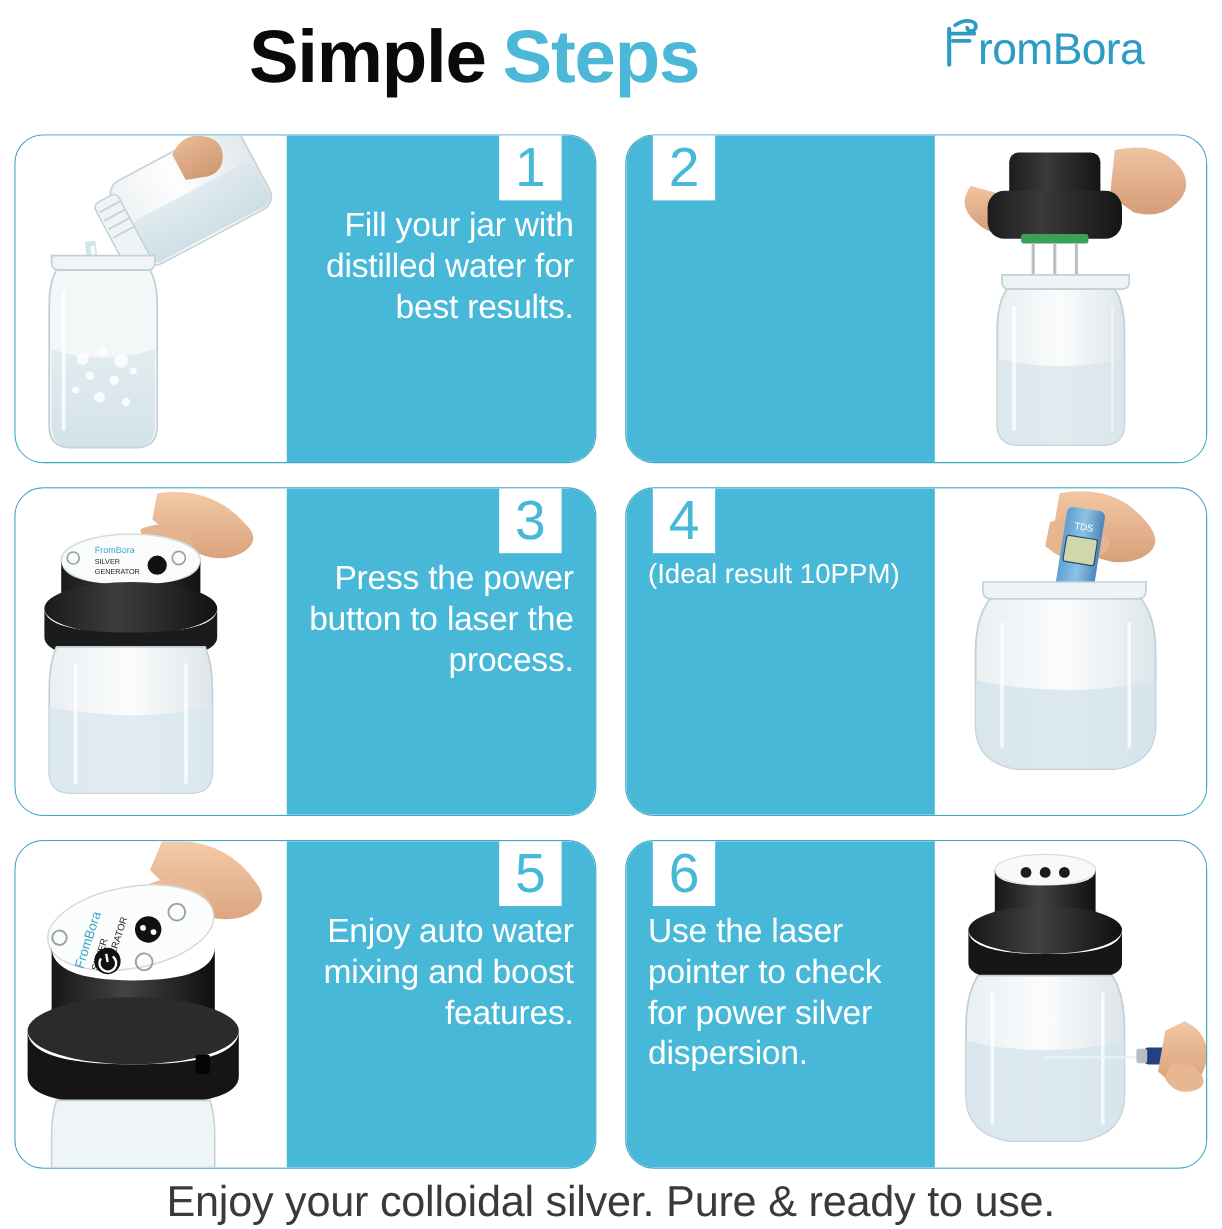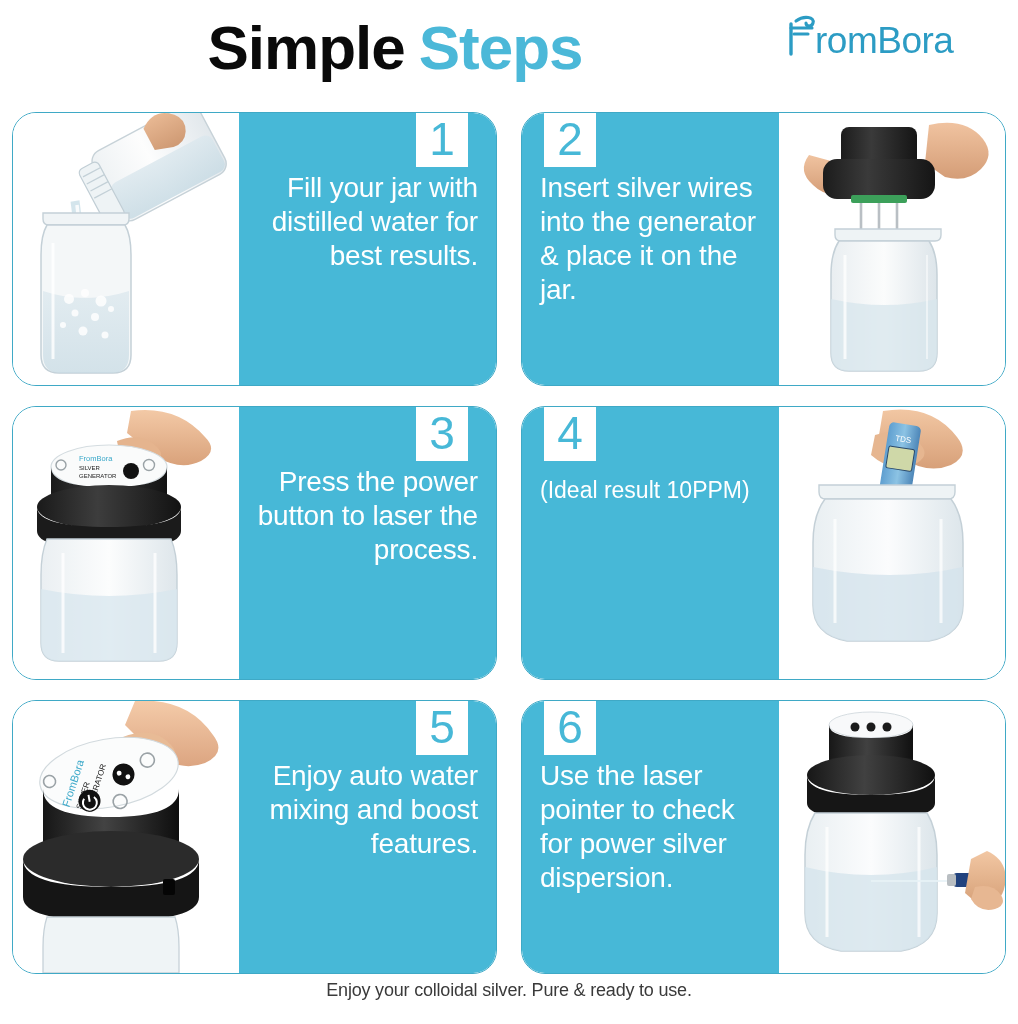--- a/index.html
+++ b/index.html
@@ -91,30 +91,30 @@
     line-height:1.22;
     font-weight:300;
     letter-spacing:-0.2px;
     max-width:246px;
   }
   .substep {
     color:#ffffff;
     font-size:23px;
     line-height:1.2;
     font-weight:300;
-    margin-top:12px;
+    margin-top:0;
     max-width:250px;
   }
 
   
   .footer {
     position:absolute; left:0; top:980px; width:1018px;
     text-align:center;
     color:#3a3a3a;
-    font-size:18px;
+    font-size:36px;
     font-weight:300;
     letter-spacing:-0.2px;
   }
 
   
   .ph { position:absolute; inset:0; }
   .ph svg { display:block; width:100%; height:100%; }
 </style>
 </head>
 <body>
@@ -247,21 +247,20 @@
             <path d="M52 186 q54 12 106 0 v54 q0 18 -18 18 h-70 q-18 0 -18 -18 z" fill="#d7e5ec" opacity="0.75"></path>
             <path d="M66 142 v104" stroke="#ffffff" stroke-width="3" opacity="0.75" fill="none"></path>
             <path d="M148 142 v104" stroke="#ffffff" stroke-width="2" opacity="0.5" fill="none"></path>
           </svg>
         </div>
       </div>
       <div class="textpane">
         <div class="notch">
           <span>2</span>
         </div>
-        <div class="steptext">Insert silver wires into the generator &amp; place it on the jar.</div>
       </div>
     </div>
 
     <div class="card">
       <div class="photo">
         <div class="ph">
           <svg viewBox="0 0 226 272" preserveAspectRatio="xMidYMid meet">
             <defs>
               <linearGradient id="blk3" x1="0" y1="0" x2="1" y2="0">
                 <stop offset="0%" stop-color="#1a1a1a"></stop>

